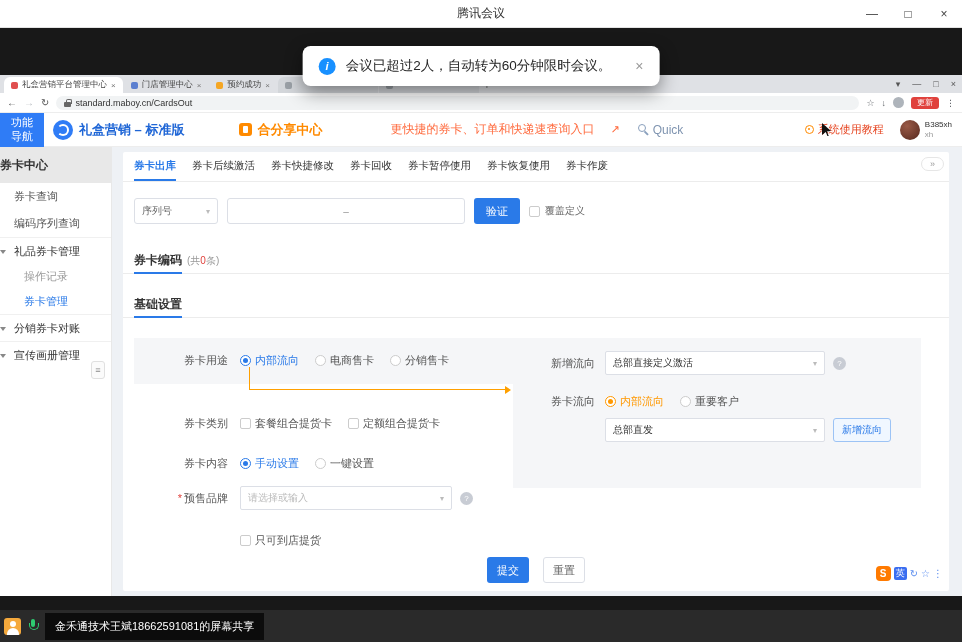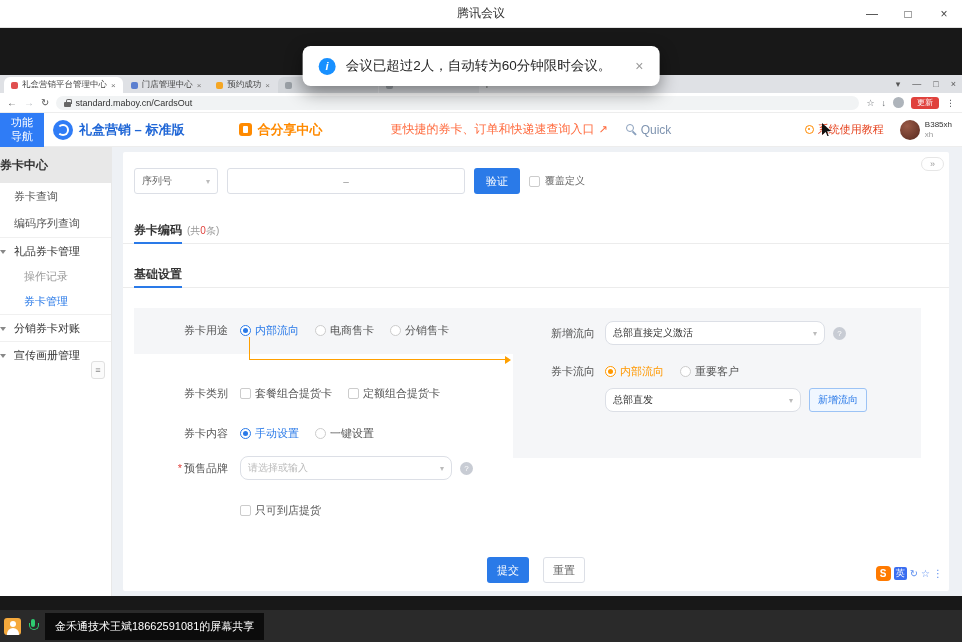--- a/index.html
+++ b/index.html
@@ -47,21 +47,21 @@
 
   
   .appheader{height:34px;display:flex;align-items:center;border-bottom:1px solid #ededed;position:relative;background:#fff}
   .navtoggle{width:44px;height:34px;background:#2f7cf6;color:#fff;font-size:11px;display:flex;flex-direction:column;align-items:center;justify-content:center;line-height:1.25;flex:0 0 auto}
   .logo{width:20px;height:20px;border-radius:50%;background:#2f7cf6;position:relative;margin-left:9px;flex:0 0 auto}
   .logo::after{content:"";position:absolute;inset:4px;border:2.5px solid #fff;border-left-color:transparent;border-radius:50%}
   .brand{font-size:13px;font-weight:bold;color:#1f66d6;margin-left:6px;white-space:nowrap}
   .share-center{display:flex;align-items:center;gap:5px;margin-left:55px;color:#ff8a00;font-weight:bold;font-size:13px;white-space:nowrap}
   .sc-ic{width:13px;height:13px;background:#ff8a00;border-radius:3px;position:relative}
   .sc-ic::after{content:"";position:absolute;inset:3px 4px;background:#fff;border-radius:1px}
-  .entry{display:flex;align-items:center;gap:4px;color:#ff6a3d;font-size:12px;margin-left:68px;white-space:nowrap}
+  .entry{display:flex;align-items:center;gap:16px;color:#ff6a3d;font-size:12px;margin-left:68px;white-space:nowrap}
   .entry-ic{font-size:11px;color:#ff6a3d}
   .quick{display:flex;align-items:center;gap:4px;margin-left:18px;color:#7f94b0;font-size:12px}
   .mag{width:11px;height:11px;position:relative}
   .mag::before{content:"";position:absolute;width:6px;height:6px;border:1.5px solid #8aa0bd;border-radius:50%;left:0;top:0}
   .mag::after{content:"";position:absolute;width:4.5px;height:1.5px;background:#8aa0bd;transform:rotate(45deg);left:6px;top:7.5px}
   .tutorial{margin-left:auto;color:#e6431f;font-size:11px;display:flex;gap:4px;align-items:center;white-space:nowrap}
   .bulb{width:9px;height:9px;border-radius:50%;border:1.5px solid #ff8a00;position:relative}
   .bulb::after{content:"";position:absolute;left:2px;top:2px;width:2px;height:2px;border-radius:50%;background:#ff8a00}
   .avatar{width:20px;height:20px;border-radius:50%;background:radial-gradient(circle at 35% 30%,#9a5a47,#55271d);margin-left:16px;flex:0 0 auto}
   .username{font-size:8px;color:#333;line-height:1.25;margin:0 10px 0 5px}
@@ -110,21 +110,21 @@
   .flabel{width:105px;text-align:right;margin-right:12px;font-size:11px;color:#555;flex:0 0 auto}
   .flabel .star{color:#e0413c;margin-right:2px}
   .opt{display:flex;align-items:center;gap:4px;margin-right:16px;font-size:11px;color:#555}
   .opt .blue{color:#2a7ae8}
   .opt .orange{color:#ff9800}
   .radio{width:11px;height:11px;border:1px solid #ccc;border-radius:50%;position:relative;background:#fff;flex:0 0 auto}
   .radio.on{border-color:#2a7ae8}
   .radio.on::after{content:"";position:absolute;inset:2px;border-radius:50%;background:#2a7ae8}
   .radio.on.org{border-color:#ff9800}
   .radio.on.org::after{background:#ff9800}
-  .wide-select{height:24px;border:1px solid #dcdfe6;border-radius:8px;display:flex;align-items:center;justify-content:space-between;padding:0 7px;font-size:10px;background:#fff}
+  .wide-select{height:24px;border:1px solid #dcdfe6;border-radius:2px;display:flex;align-items:center;justify-content:space-between;padding:0 7px;font-size:10px;background:#fff}
   .placeholder{color:#bbb}
   .valtext{color:#333}
   .info-ic{width:13px;height:13px;border-radius:50%;background:#c8ccd4;color:#fff;font-size:8px;display:flex;align-items:center;justify-content:center;margin-left:8px;flex:0 0 auto}
 
   .arrow-v{position:absolute;left:126px;top:49px;width:0;height:23px;border-left:1.5px solid #ffa000}
   .arrow-h{position:absolute;left:126px;top:71px;width:257px;height:0;border-top:1.5px solid #ffa000}
   .arrow-head{position:absolute;left:382px;top:68px;width:0;height:0;border-left:6px solid #ffa000;border-top:4px solid transparent;border-bottom:4px solid transparent}
 
   .rrow{position:absolute;display:flex;align-items:center}
   .rlabel{width:62px;text-align:right;margin-right:10px;font-size:11px;color:#555;flex:0 0 auto}
@@ -263,20 +263,29 @@
           <div class="side-group">
             <span class="tri"></span>
             <span>宣传画册管理</span>
           </div>
           <div class="side-handle">≡</div>
         </div>
 
         <div class="mainwrap">
           <div class="card">
 
+            <div class="card-tabs">
+              <div class="card-tab active">券卡出库</div>
+              <div class="card-tab">券卡后续激活</div>
+              <div class="card-tab">券卡快捷修改</div>
+              <div class="card-tab">券卡回收</div>
+              <div class="card-tab">券卡暂停使用</div>
+              <div class="card-tab">券卡恢复使用</div>
+              <div class="card-tab">券卡作废</div>
+            </div>
             <div class="collapse-pill">»</div>
 
             <div class="filter-row">
               <div class="mini-select">
                 <span>序列号</span>
                 <span class="caret">▾</span>
               </div>
               <div class="range-input">–</div>
               <button class="verify-btn">验证</button>
               <span class="cb"></span>
@@ -375,21 +384,21 @@
                   <span class="radio on org"></span>
                   <span class="orange">内部流向</span>
                 </span>
                 <span class="opt">
                   <span class="radio"></span>
                   <span>重要客户</span>
                 </span>
               </div>
 
               <div class="rrow" style="left:482px;top:100px">
-                <div class="wide-select" style="width:196px">
+                <div class="wide-select" style="width:220px">
                   <span class="valtext">总部直发</span>
                   <span class="caret">▾</span>
                 </div>
                 <button class="add-flow-btn">新增流向</button>
               </div>
             </div>
 
             <div class="submit-row">
               <button class="submit-btn">提交</button>
               <button class="reset-btn">重置</button>

